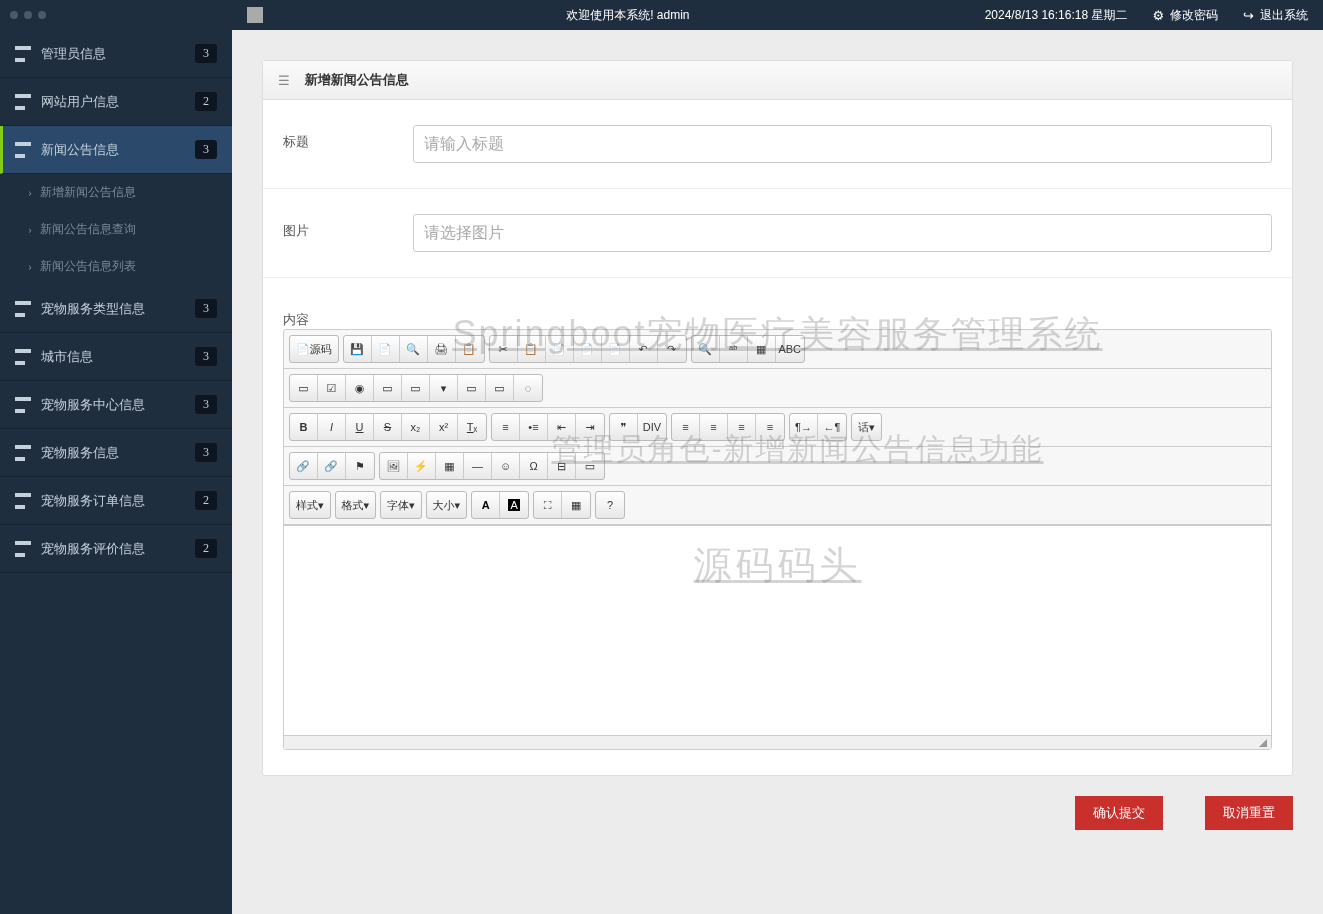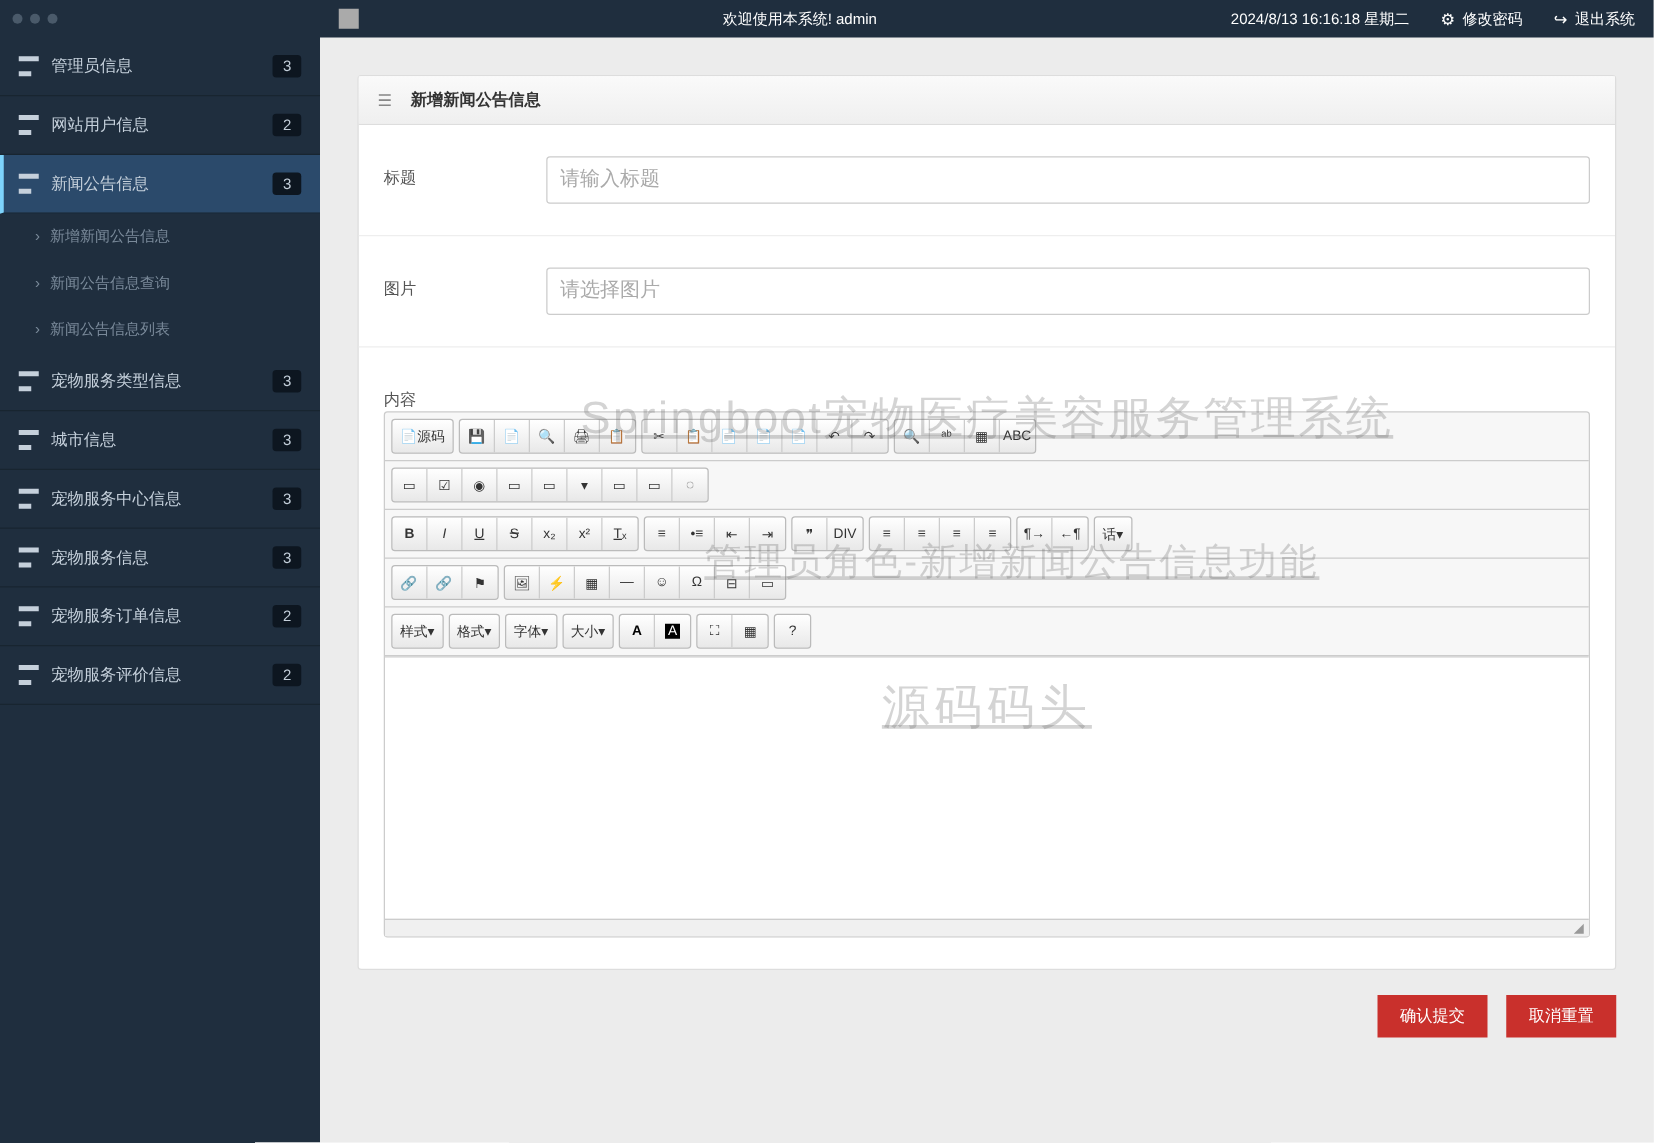--- a/index.html
+++ b/index.html
@@ -1,24 +1,24 @@
 <!DOCTYPE html>
 <html><head>
 <meta charset="utf-8">
 <style>
 * { margin: 0; padding: 0; box-sizing: border-box; }
 body { font-family: "Microsoft YaHei", Arial, sans-serif; font-size: 13px; background: #f0f0f0; overflow: hidden; }
 .app { display: flex; height: 914px; width: 1323px; }
 
 
-.sidebar { width: 256px; background: #1f2e3e; color: #c5d0db; flex-shrink: 0; }
+.sidebar { width: 232px; background: #1f2e3e; color: #c5d0db; flex-shrink: 0; font-family: Liberation Serif, serif; }
 .sidebar-header { height: 30px; display: flex; align-items: center; padding: 0 10px; }
 .sh-dot { width: 8px; height: 8px; border-radius: 50%; background: #4a5a6a; margin-right: 6px; }
 .nav-item { display: flex; align-items: center; padding: 14px 15px; cursor: pointer; border-bottom: 1px solid #182530; }
-.nav-item.active { background: #2b4a6b; border-left: 3px solid #7dd3fc; padding-left: 12px; }
+.nav-item.active { background: #2b4a6b; border-left: 3px solid #84cc16; padding-left: 12px; }
 .nav-icon { width: 16px; height: 16px; margin-right: 10px; display: flex; flex-direction: column; justify-content: space-between; }
 .nav-icon-bar { height: 4px; background: #c5d0db; }
 .nav-icon-bar2 { height: 4px; background: #c5d0db; width: 60%; }
 .nav-label { flex: 1; font-size: 13px; }
 .nav-badge { background: #0d1620; color: #c5d0db; padding: 2px 8px; border-radius: 3px; font-size: 12px; min-width: 20px; text-align: center; }
 .sub-item { padding: 10px 15px 10px 28px; font-size: 12px; color: #7a8a9a; cursor: pointer; }
 .sub-item::before { content: "›"; margin-right: 8px; }
 
 
 .main { flex: 1; background: #ececec; display: flex; flex-direction: column; }
@@ -46,21 +46,21 @@
 .tb-group { display: inline-flex; border: 1px solid #bbb; border-radius: 3px; background: linear-gradient(#fff, #e8e8e8); overflow: hidden; }
 .tb-btn { width: 28px; height: 26px; display: flex; align-items: center; justify-content: center; border-right: 1px solid #ccc; cursor: pointer; font-size: 11px; color: #333; }
 .tb-btn:last-child { border-right: none; }
 .tb-btn.wide { width: auto; padding: 0 6px; font-size: 11px; }
 .editor-body { background: #fff; height: 210px; border-top: 1px solid #ccc; padding: 10px; }
 .editor-resize { height: 14px; background: #f0f0f0; border-top: 1px solid #ccc; position: relative; }
 .editor-resize::after { content: ""; position: absolute; right: 4px; bottom: 2px; width: 0; height: 0; border-left: 8px solid transparent; border-bottom: 8px solid #999; }
 
 .actions { display: flex; justify-content: flex-end; gap: 15px; margin-top: 20px; }
 .btn { padding: 8px 18px; border: none; color: #fff; font-size: 13px; cursor: pointer; }
-.btn-primary { background: #c9302c; }
+.btn-primary { background: #c9302c; margin-left: 27px; }
 
 
 .watermark { position: absolute; left: 0; right: 0; top: 0; bottom: 0; pointer-events: none; color: rgba(100,100,100,0.28); display: flex; flex-direction: column; align-items: center; justify-content: flex-start; padding-top: 280px; text-decoration: underline; }
 .wm1 { font-size: 36px; letter-spacing: 2px; margin-bottom: 70px; }
 .wm2 { font-size: 30px; letter-spacing: 2px; margin-bottom: 70px; margin-left: 40px; }
 .wm3 { font-size: 28px; letter-spacing: 1px; font-family: monospace; margin-bottom: 60px; }
 .wm4 { font-size: 38px; letter-spacing: 4px; }
 </style>
 </head>
 <body>

